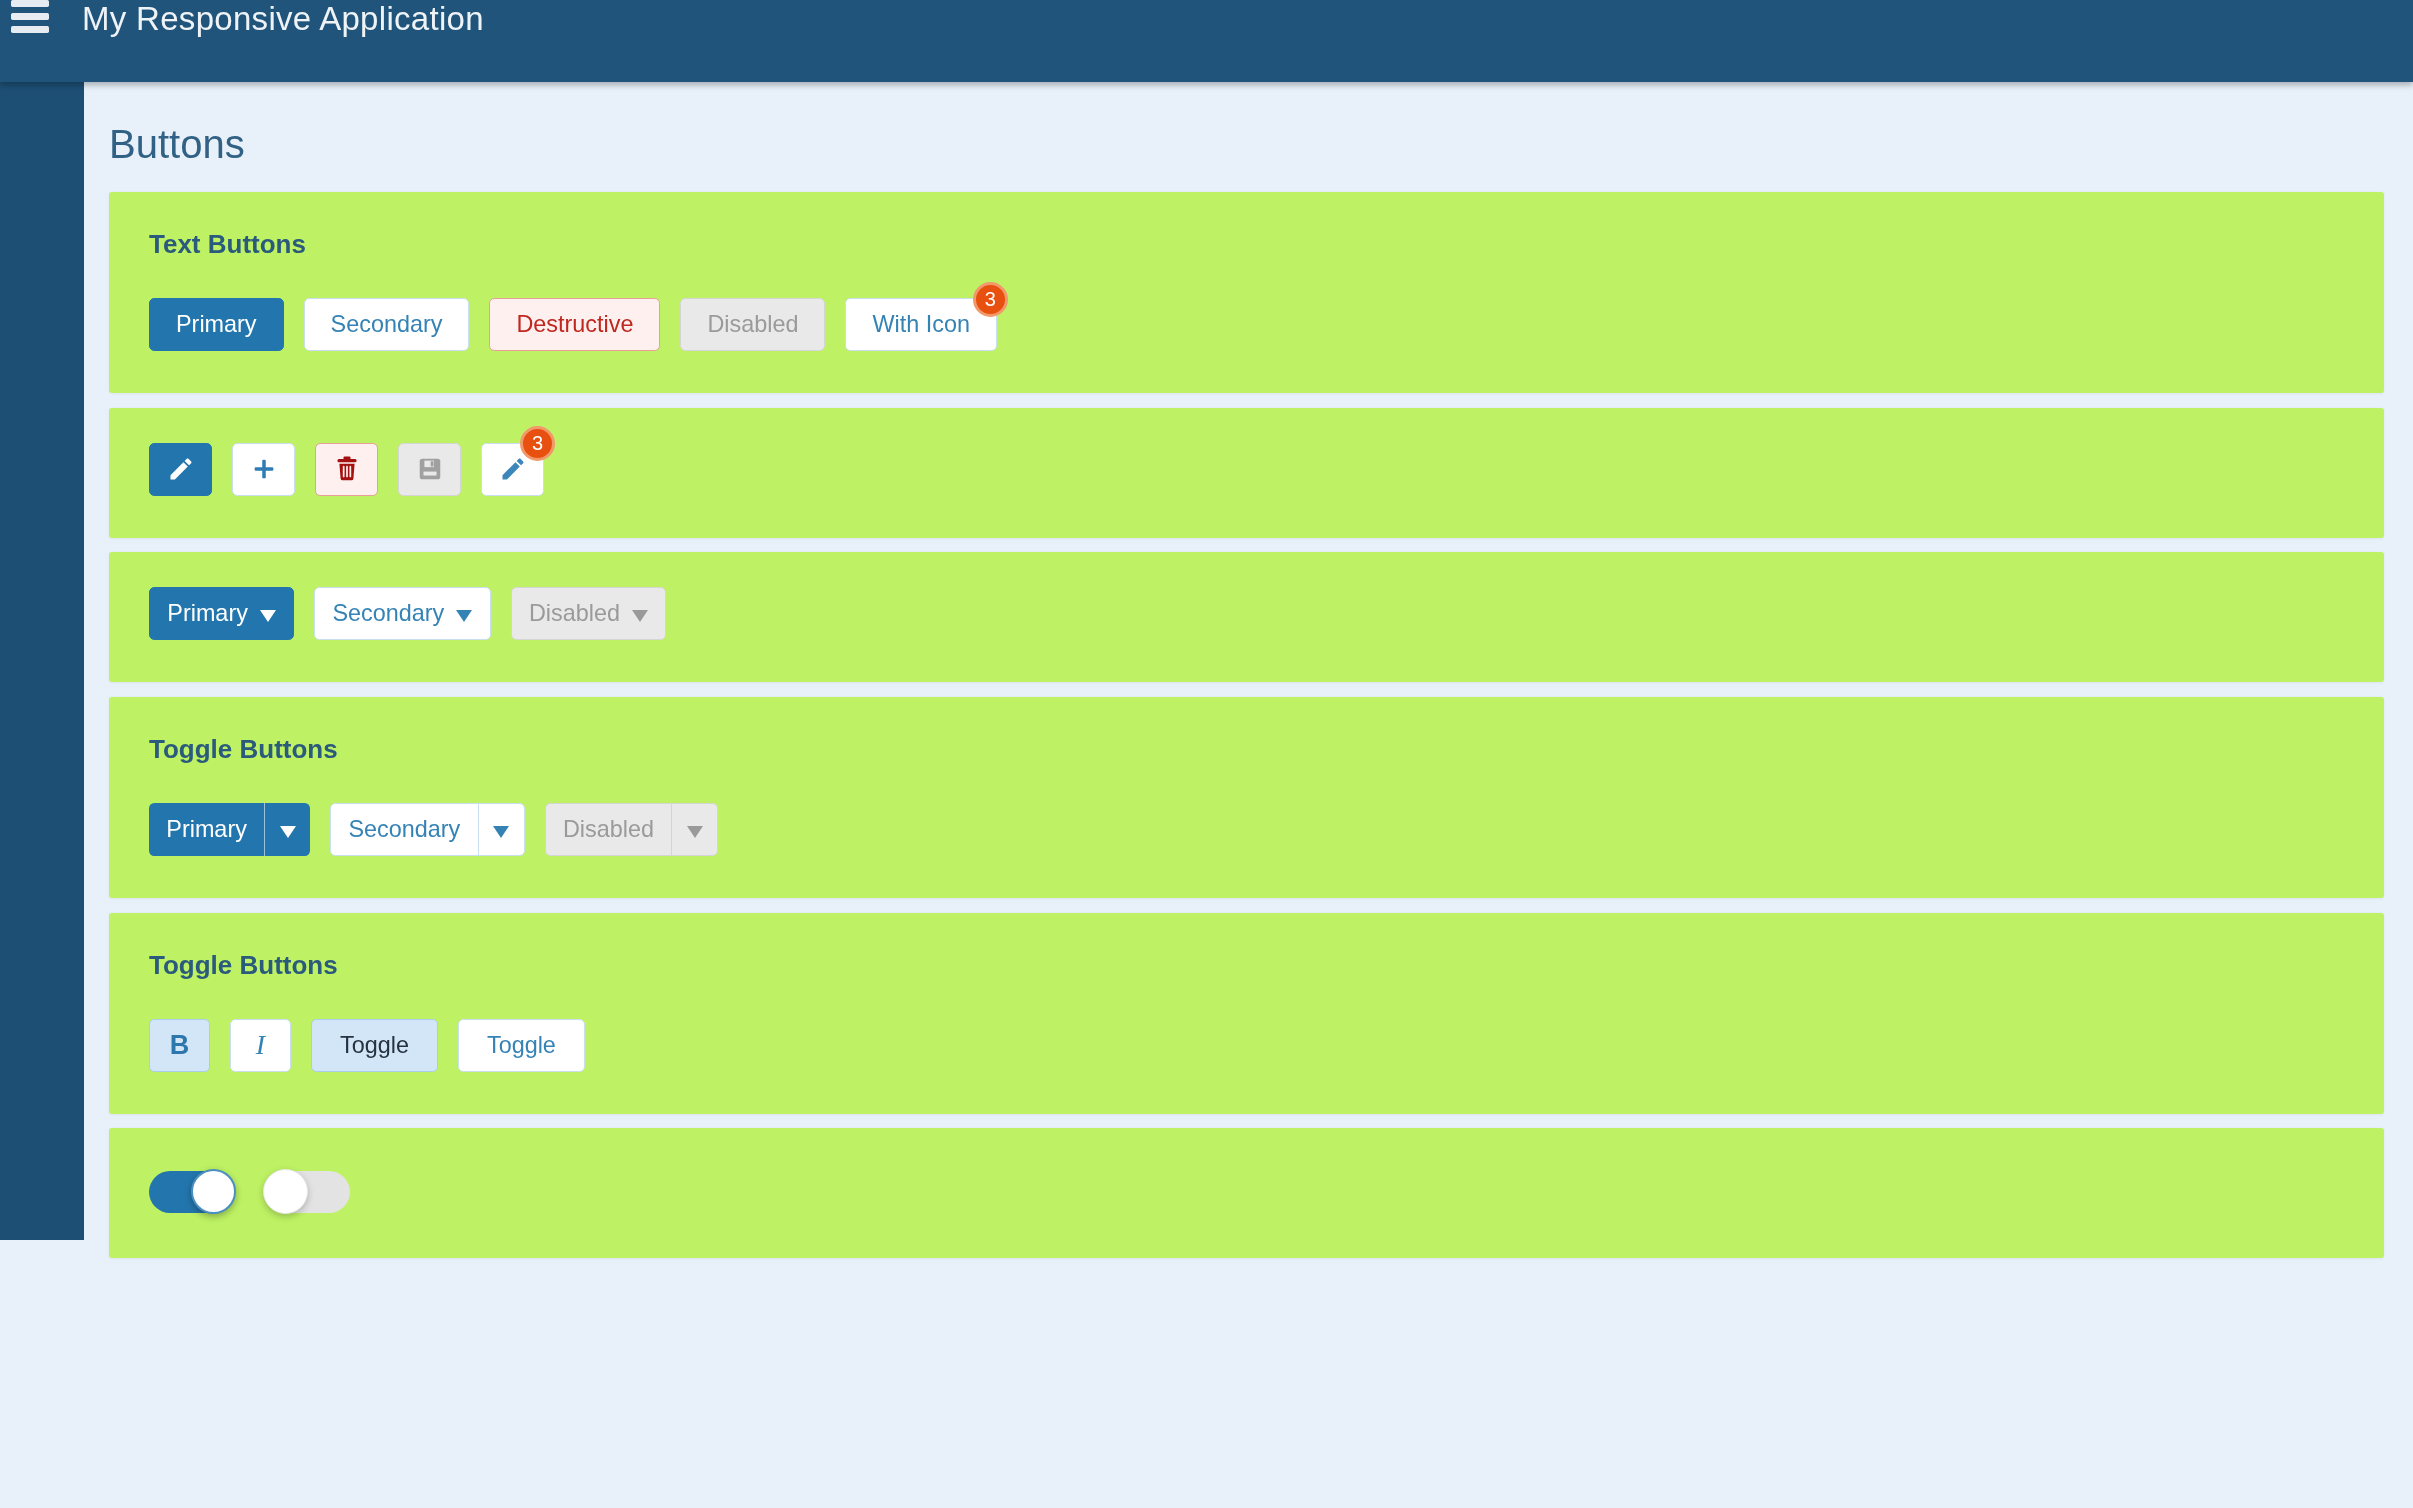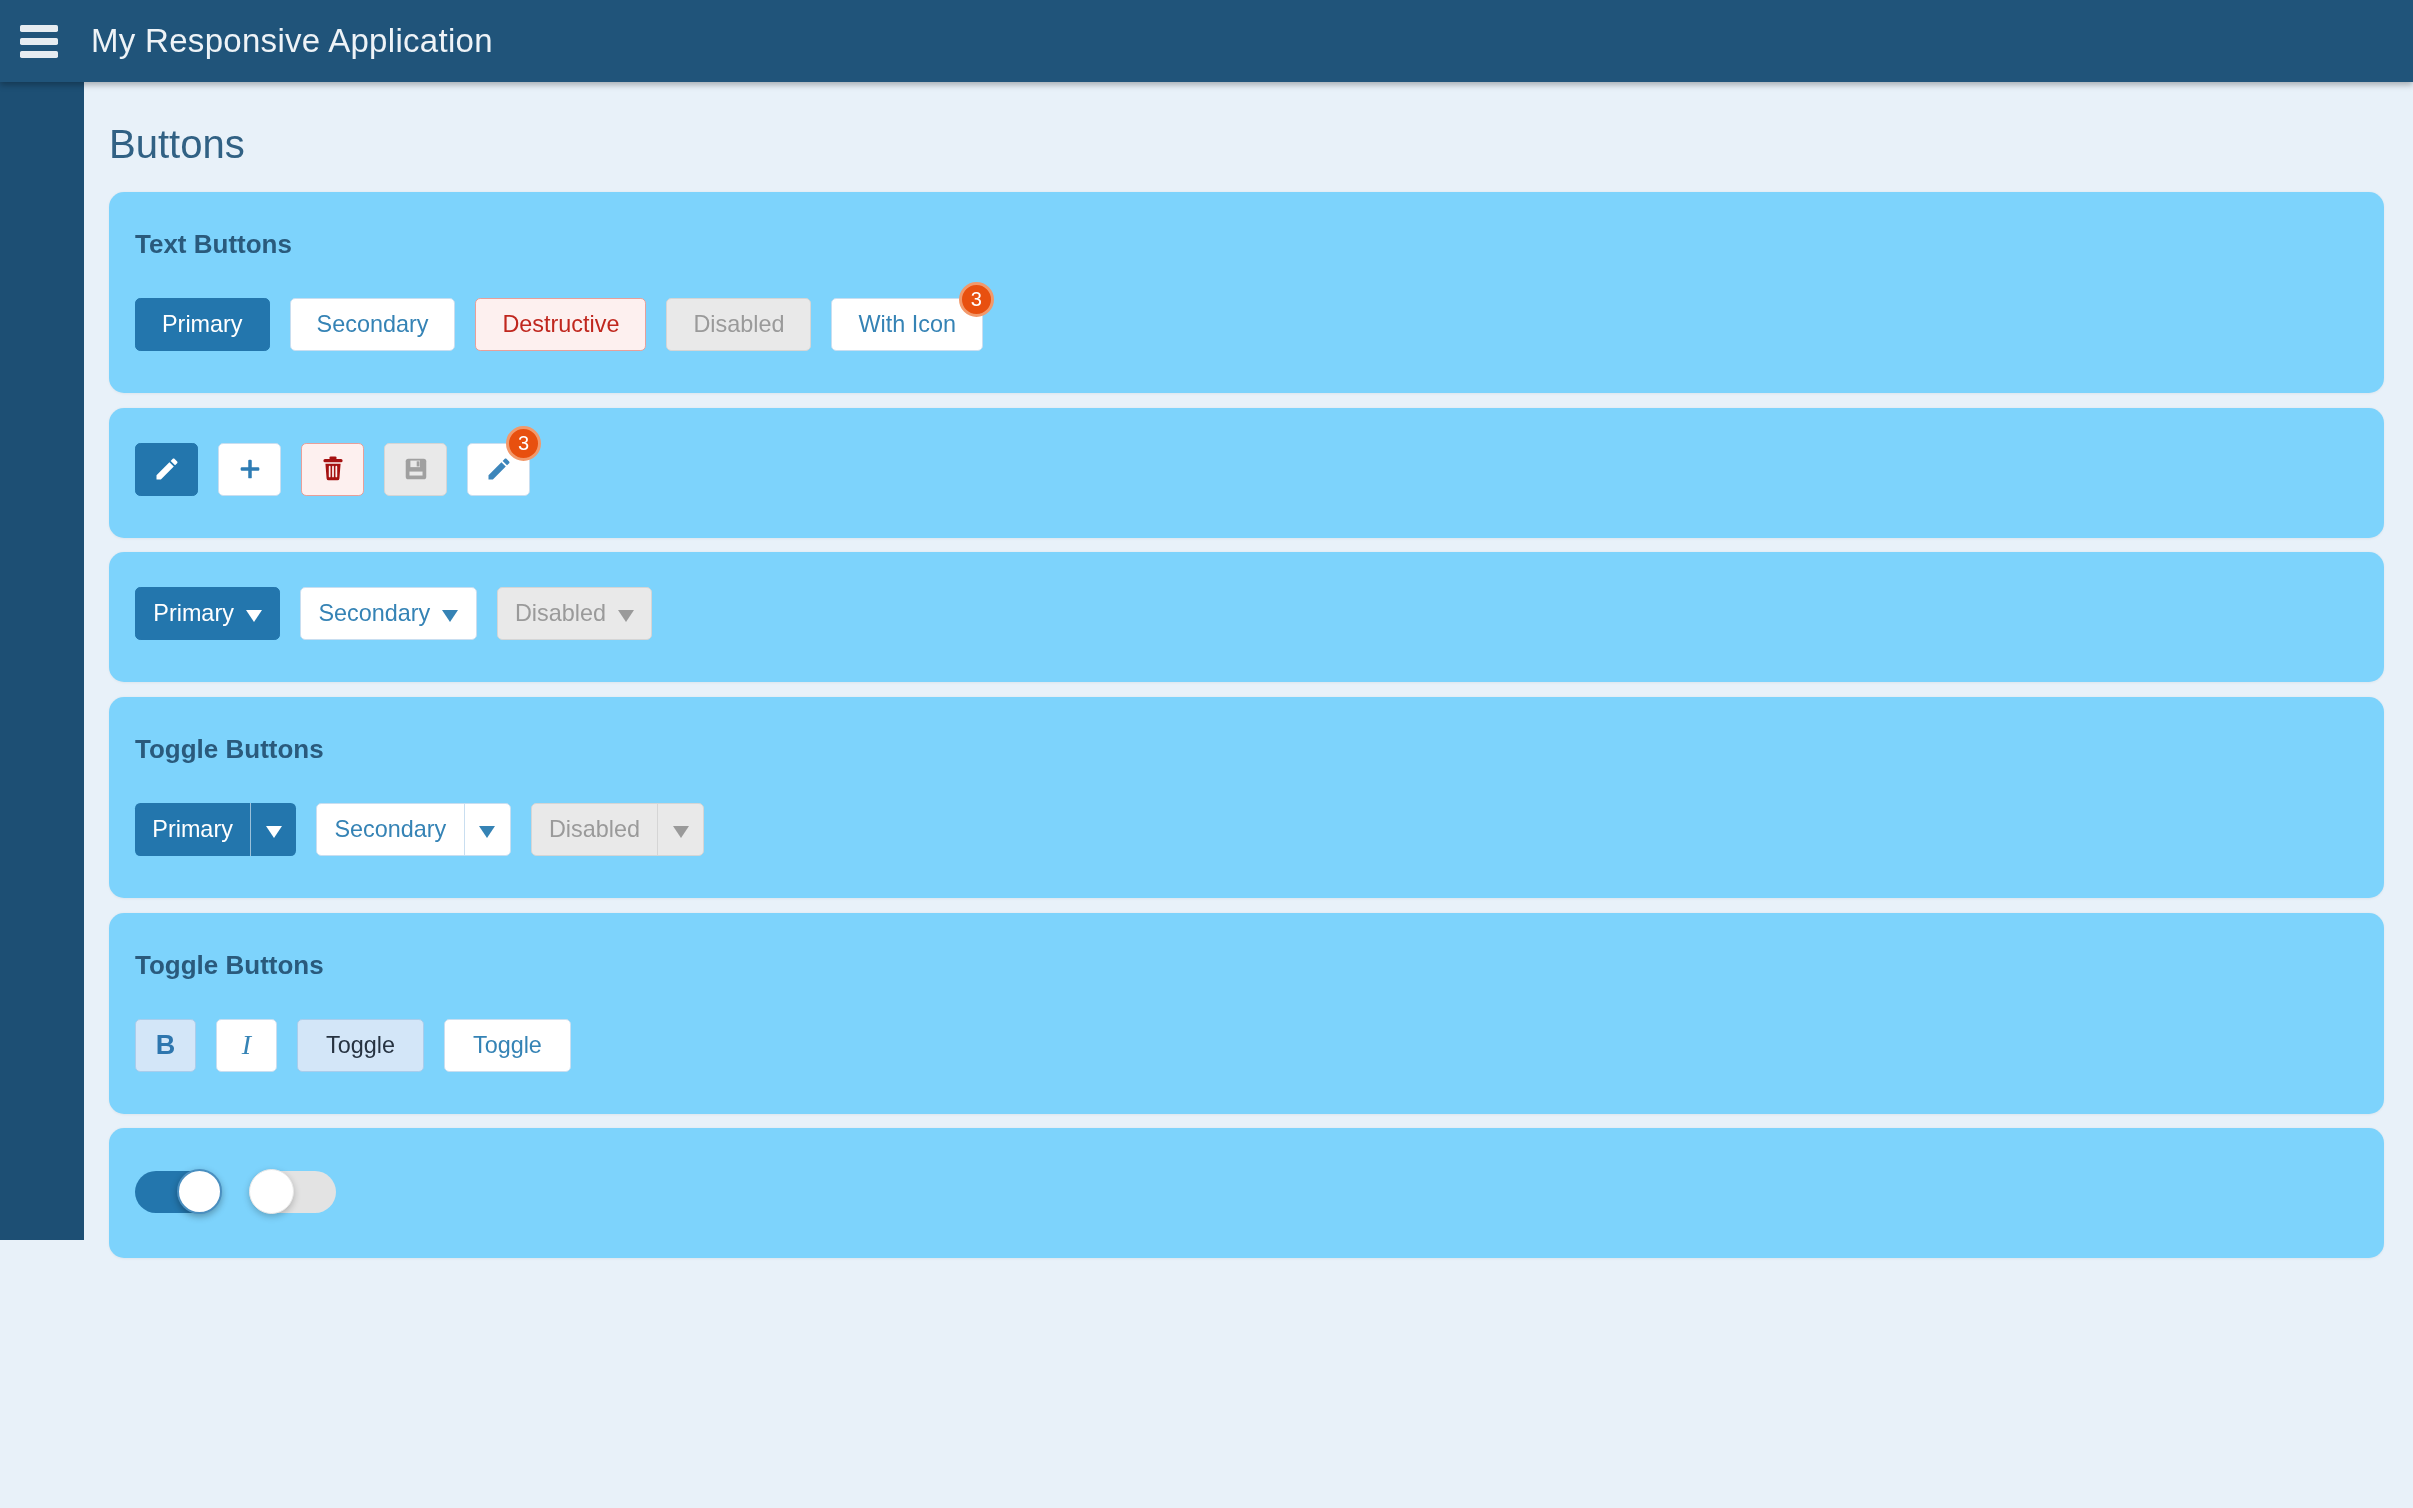--- a/index.html
+++ b/index.html
@@ -1,36 +1,36 @@
 <!DOCTYPE html>
 <html style="font-size:14px"><head>
 <meta charset="utf-8">
 <style>
   * { margin:0; padding:0; box-sizing:border-box; }
   html,body { width:2413px; height:1509px; overflow:hidden;
               font-family:"Liberation Sans", sans-serif; background:#e8f1f9; }
 
   
-  .topbar { height:82px; background:#20547a; display:flex; align-items:center;
-            padding:0 20px; position:relative; z-index:5;
+  .topbar { height:82px; background:#20547a; display:flex; align-items:flex-start;
+            padding:0 11px; position:relative; z-index:5;
             box-shadow:0 2.6px 6px rgba(0,0,0,.28); }
   .menu-btn { width:40px; height:33px; background:transparent; border:none; cursor:pointer;
               display:flex; flex-direction:column; justify-content:space-between; padding:0; }
   .menu-btn span { display:block; width:38px; height:7px; background:#e6ecf1; border-radius:1.7px; }
   .app-title { color:#eef3f7; font-size:33px; font-weight:400; margin-left:31px; letter-spacing:0.3px; }
 
   
   .layout { position:relative; height:1158px; }
   .sidebar { position:absolute; left:0; top:0; bottom:0; width:84px; background:#1d4f74; }
   main { margin-left:84px; height:100%; background:#e8f1f9; padding:38px 29px 0 25px; }
 
   .page-title { font-size:40px; line-height:48px; font-weight:400; color:#316184; margin-bottom:24px; }
 
   
-  .card { background:#7dd3fc; border-radius:15px; padding:35px 26px 42px;
+  .card { background:#bef264; border-radius:3px; padding:35px 40px 42px;
           margin-bottom:14.7px; box-shadow:0 0.9px 2.6px rgba(0,0,0,.05); }
   .card h2 { font-size:26px; line-height:35px; font-weight:700; color:#2a5a7c; margin-bottom:36px; }
   .row { display:flex; align-items:flex-start; gap:20px; height:53px; }
 
   
   .btn { position:relative; height:53px; display:inline-flex; align-items:center; justify-content:center;
          font-family:inherit; font-size:23.4px; border-radius:5.2px; border:1.7px solid transparent;
          background:#fff; cursor:pointer; padding:0 26px; }
   .btn-primary     { background:#2376ad; border-color:#2376ad; color:#ffffff; }
   .btn-secondary   { background:#ffffff; border-color:#c9def0; color:#3583b5; }

